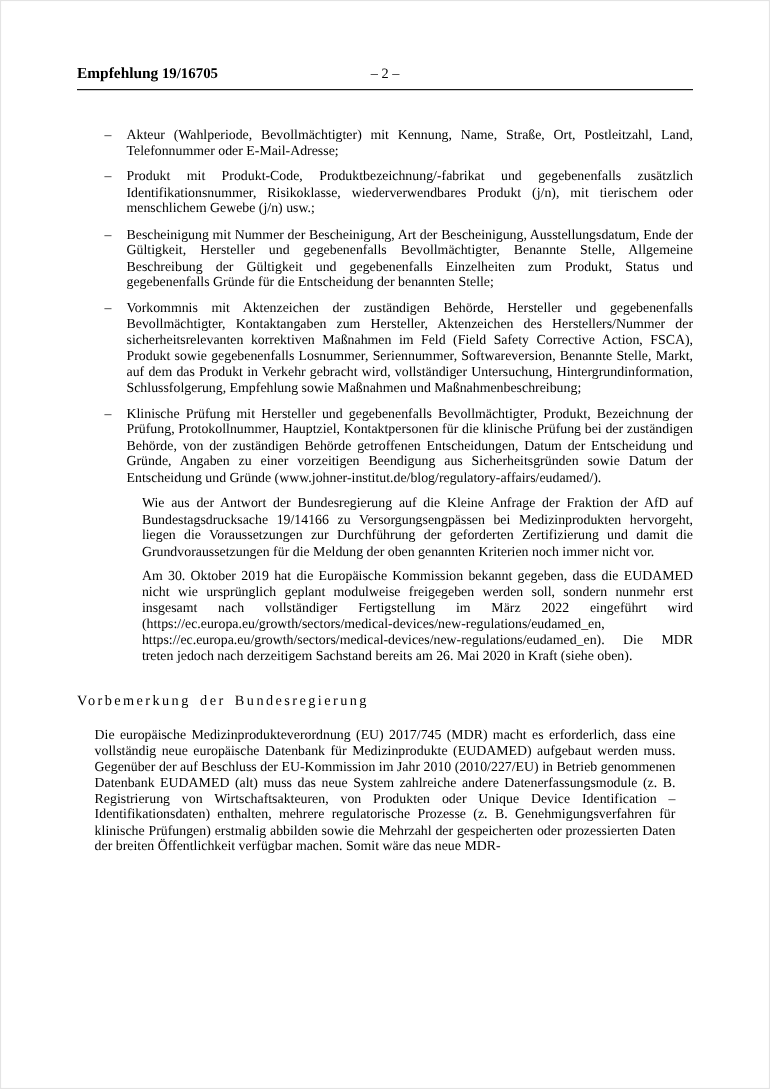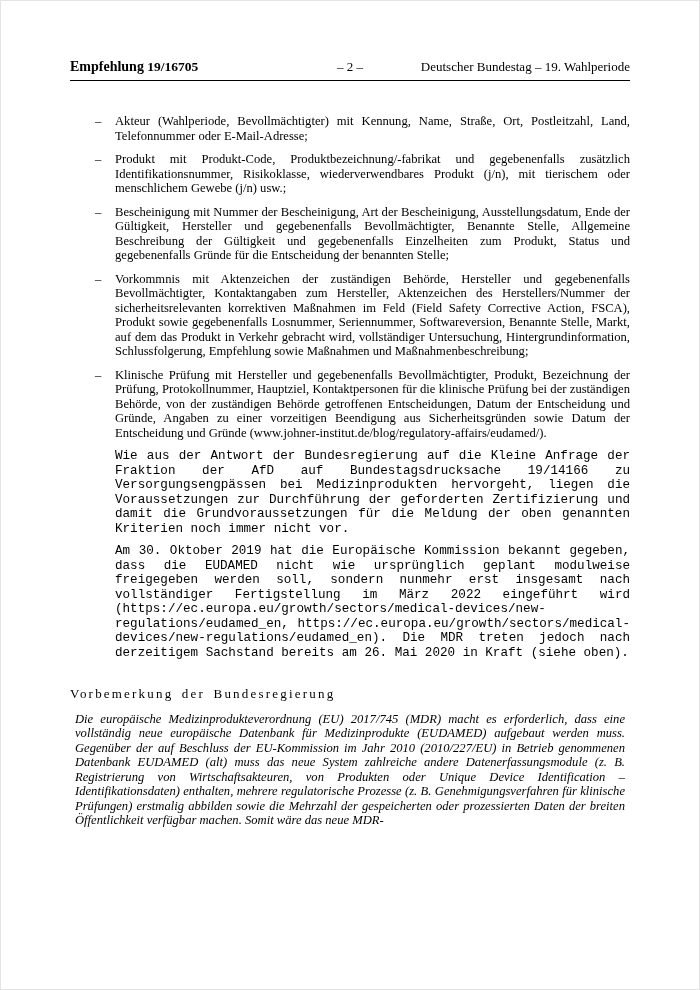--- a/index.html
+++ b/index.html
@@ -56,51 +56,48 @@
   .list-marker {
     flex: 0 0 20px;
     margin-left: 25px;
   }
   .list-text {
     flex: 1;
     text-align: justify;
     overflow-wrap: break-word;
   }
   .indent-para {
-    margin: 0 0 8px 45px;
+    margin: 0 0 8px 59px;
     text-align: justify;
     overflow-wrap: break-word;
-    font-family: Liberation Mono, monospace;
   }
   .section-heading {
     margin: 27px 0 10px 0;
     font-size: 13px;
     font-weight: normal;
     letter-spacing: 2.2px;
     word-spacing: 3px;
   }
   .full-para {
-    margin: 5px;
+    margin: 16px;
     text-align: justify;
     overflow-wrap: break-word;
-    font-style: italic;
   }
 </style>
 </head>
 <body>
 
 <div class="page">
 
   <div class="page-header">
     <div>
       <span class="doc-label">Empfehlung</span>
       <span class="doc-number">19/16705</span>
     </div>
     <div class="page-number">– 2 –</div>
-    <div>Deutscher Bundestag – 19. Wahlperiode</div>
   </div>
 
   <hr class="header-rule">
 
   <div class="content">
 
     <div>
       <div class="list-item">
         <span class="list-marker">–</span>
         <div class="list-text">Akteur (Wahlperiode, Bevollmächtigter) mit Kennung, Name, Straße, Ort, Postleitzahl, Land, Telefonnummer oder E-Mail-Adresse;</div>

